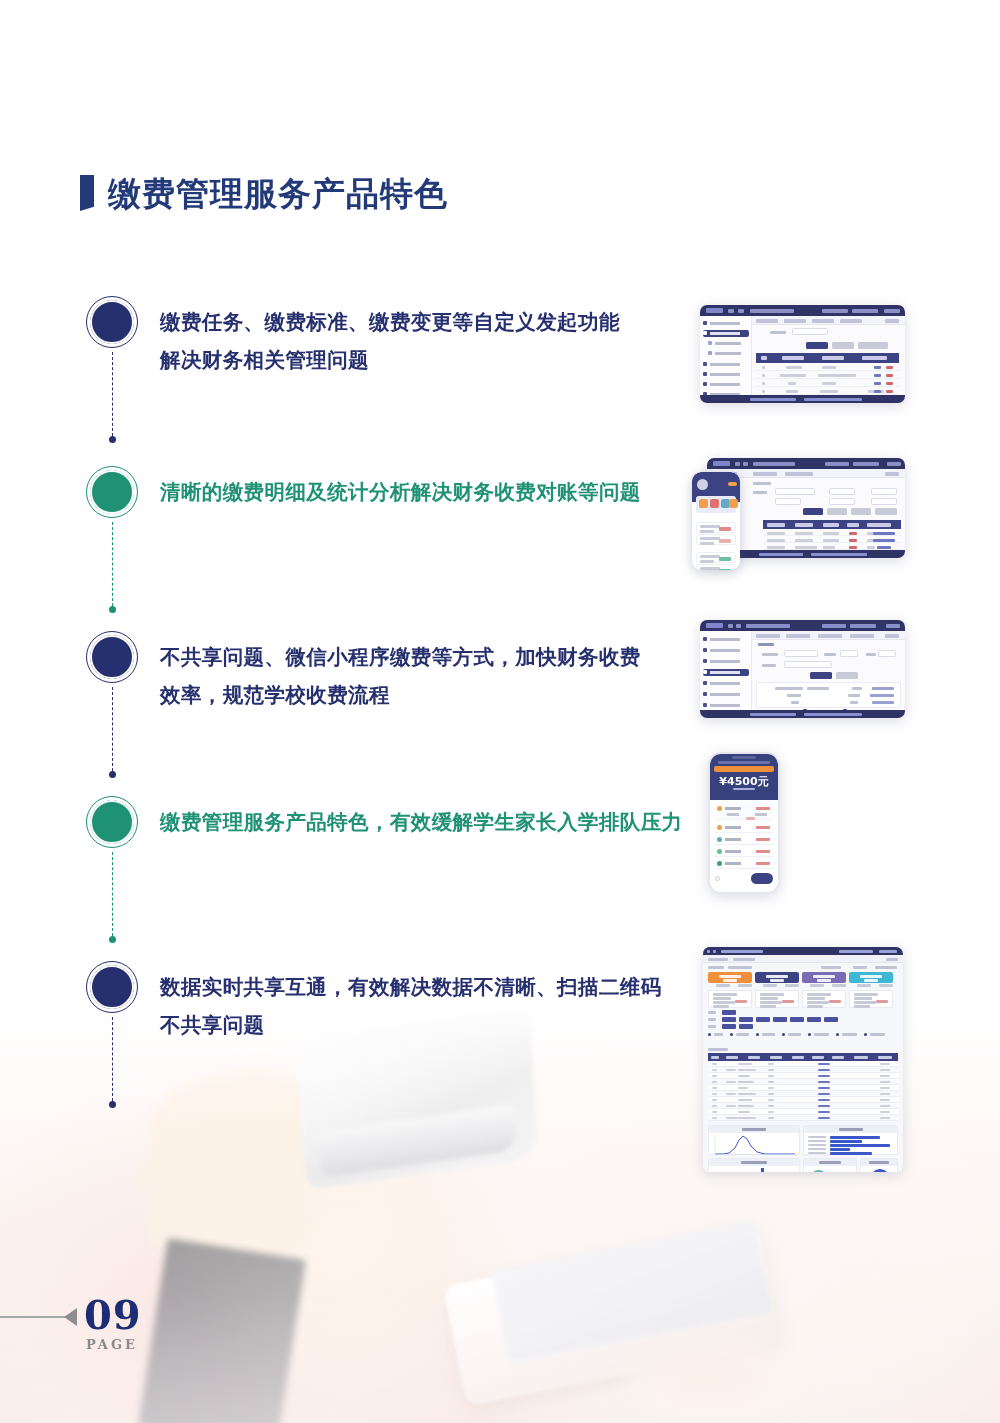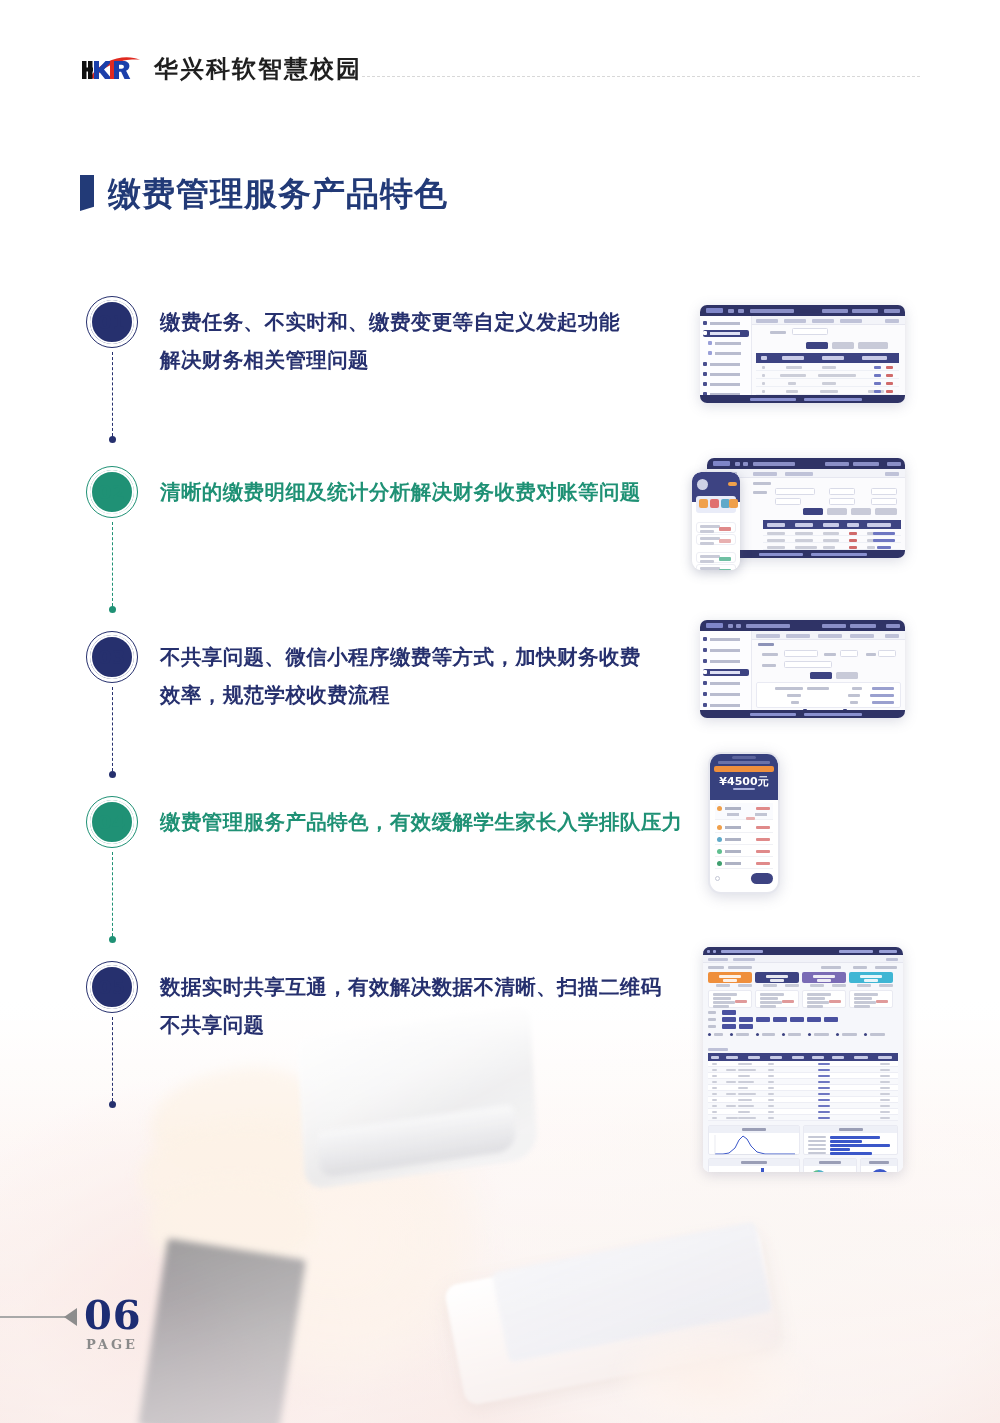--- a/index.html
+++ b/index.html
@@ -269,54 +269,36 @@
     <div class="finger3"></div>
     <div class="scanner"></div>
     <div class="scanner-face"></div>
     <div class="darkcard"></div>
     <div class="phone"></div>
     <div class="phone-screen"></div>
     <div class="hand2"></div>
     <div class="wash"></div>
   </div>
 
-  <div id="header">
-    <div class="logo-wrap">
-      <div class="logo-mark">
-        <svg width="62" height="34" viewBox="0 0 62 34" xmlns="http://www.w3.org/2000/svg">
-          <path d="M10 26 C 22 5, 48 2, 60 8 C 48 6, 24 11, 15 27 Z" fill="#e02a20"></path>
-          <rect x="2" y="9" width="4.5" height="18" fill="#111111"></rect>
-          <rect x="8" y="9" width="4.5" height="18" fill="#111111"></rect>
-          <rect x="5" y="15.5" width="8" height="4" fill="#111111"></rect>
-          <path d="M14 9 h5 v7 l6.5 -7 h6.5 l-8 8.5 l8 9.5 h-7 l-6 -7.6 v7.6 h-5 z" fill="#1b3faa"></path>
-          <path d="M30 9 h5 v18 h-5 z" fill="#e02a20"></path>
-          <path d="M34 9 h9 c4.2 0 6.4 2 6.4 5.1 c0 2.3 -1.3 3.9 -3.3 4.6 l4.2 8.3 h-5.8 l-3.4 -7.3 h-2.1 v7.3 h-5 z
-                   M39 12.8 v4 h2.6 c1.5 0 2.3 -.75 2.3 -2 c0 -1.25 -.8 -2 -2.3 -2 z" fill="#1b3faa"></path>
-        </svg>
-      </div>
-      <div class="brand-text">华兴科软智慧校园</div>
-    </div>
-    <div class="header-rule"></div>
-  </div>
 
   <div id="section-title">
     <div class="title-bar"></div>
     <div class="title-text">缴费管理服务产品特色</div>
   </div>
 
   <div id="features">
 
     <div class="feature">
       <div class="badge" style="left:90px; top:300px; background:#26306e; color:#26306e;">
         <span class="inner"></span>
         <span class="ring"></span>
         <span class="num">01</span>
       </div>
       <div class="connector" style="left:112px; top:352px; height:84px; color:#26306e;"></div>
-      <div class="f-text" style="left:160px; top:303px; width:530px; color:#26306e;">缴费任务、不实时和、缴费变更等自定义发起功能
+      <div class="f-text" style="left:160px; top:303px; width:530px; color:#26306e;">缴费任务、缴费标准、缴费变更等自定义发起功能
 解决财务相关管理问题</div>
     </div>
 
     <div class="feature">
       <div class="badge" style="left:90px; top:470px; background:#1f9175; color:#1f9175;">
         <span class="inner"></span>
         <span class="ring"></span>
         <span class="num">02</span>
       </div>
       <div class="connector" style="left:112px; top:522px; height:84px; color:#1f9175;"></div>
@@ -957,17 +939,17 @@
             
           </div>
         </div>
       </div>
     </div>
   </div>
 
   <div id="footer">
     <div class="foot-line"></div>
     <div class="foot-arrow"></div>
-    <div class="foot-num">06</div>
+    <div class="foot-num">09</div>
     <div class="foot-label">PAGE</div>
   </div>
 
 </div>
 
 </body></html>

